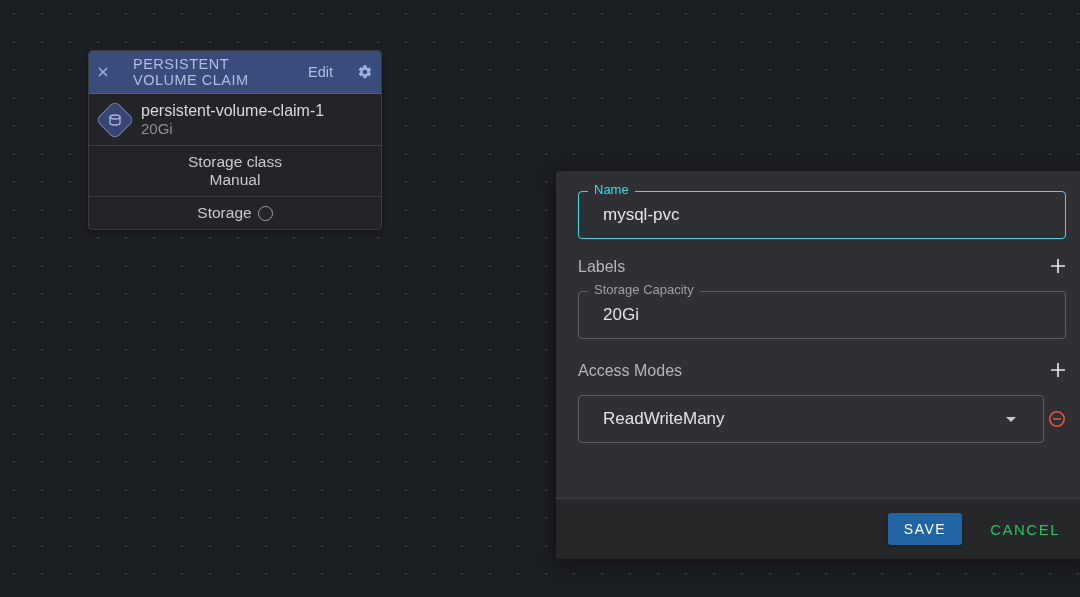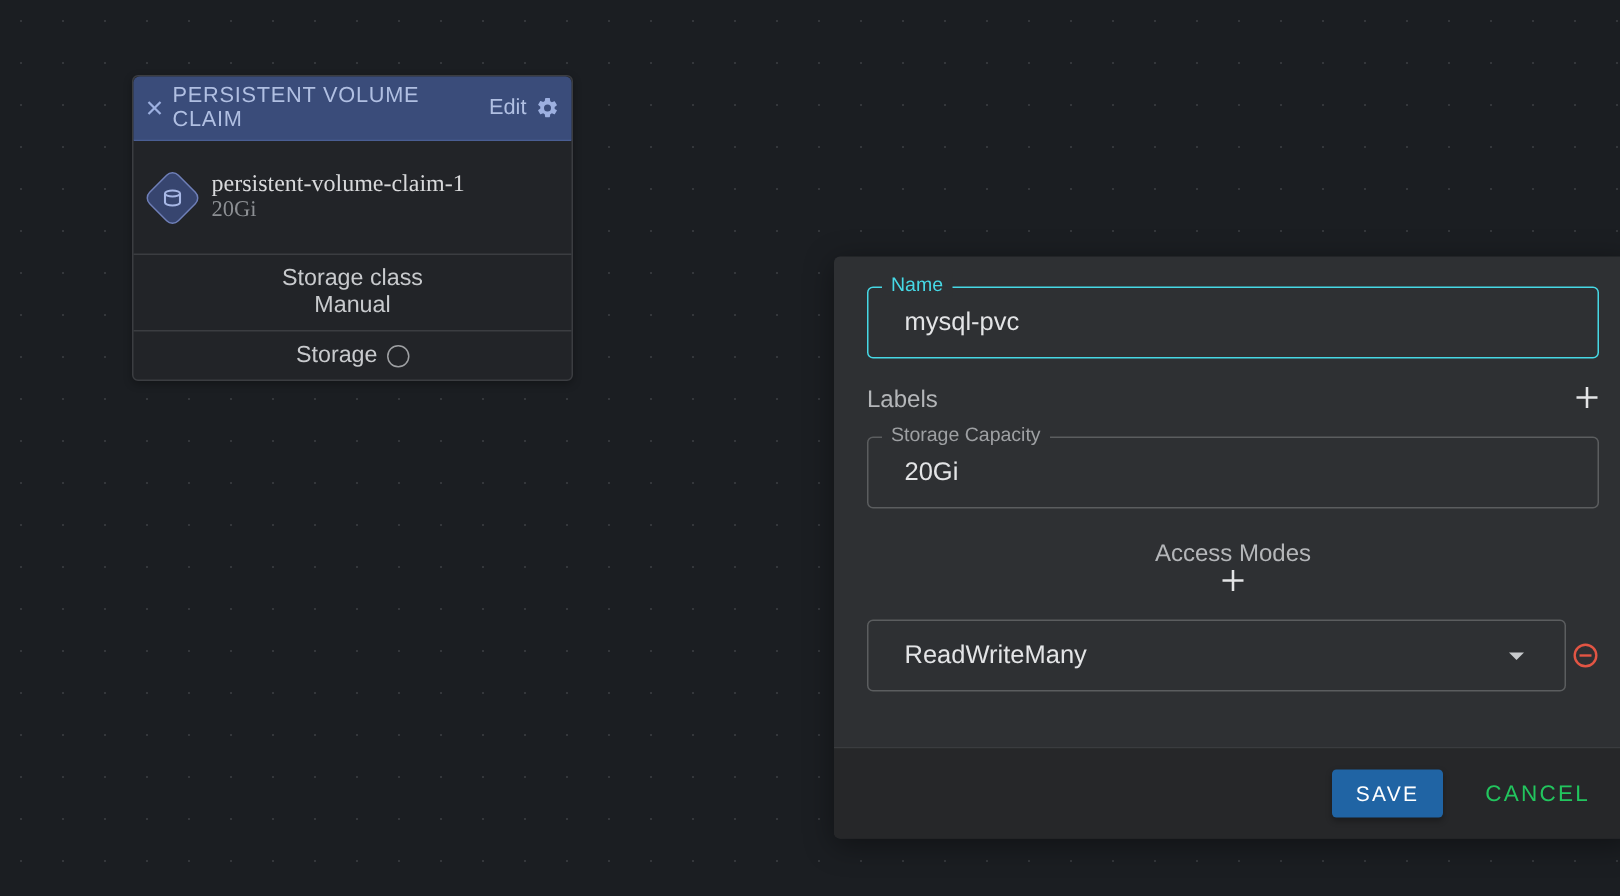--- a/index.html
+++ b/index.html
@@ -34,30 +34,30 @@
     position:absolute; left:88px; top:50px; width:292px;
     background:var(--card-bg);
     border:1px solid var(--card-border);
     border-radius:4px;
     box-shadow:0 2px 6px rgba(0,0,0,.3);
     font-size:15px;
   }
   .pvc-header{
     background:var(--card-header);
     border-bottom:1px solid var(--card-header-border);
-    display:flex; align-items:center; gap:6px;
+    display:flex; align-items:center; gap:24px;
     padding:5px 8px;
     border-radius:4px 4px 0 0;
     color:#b0bfe2;
   }
   .pvc-header .title{letter-spacing:.5px;font-size:14.5px;}
   .pvc-header .edit{font-size:14.5px;}
   .pvc-header .gear{margin-left:auto;display:flex;align-items:center;}
   .pvc-header .close{display:flex;align-items:center;}
-  .pvc-body{display:flex;align-items:center;gap:10px;padding:20px 10px;border-bottom:1px solid var(--card-border);font-family:Liberation Serif, serif;}
+  .pvc-body{display:flex;align-items:center;gap:10px;padding:8px 10px;border-bottom:1px solid var(--card-border);}
   .badge{
     width:26px;height:26px;border-radius:6px;background:#37456f;border:1.5px solid var(--badge-border);
     transform:rotate(45deg);display:flex;align-items:center;justify-content:center;
     flex:0 0 26px; margin:2px;
   }
   .badge svg{transform:rotate(-45deg);}
   .pvc-body .name{color:#d8d9db;font-size:16px;line-height:1.15;}
   .pvc-body .size{color:var(--text-dim);font-size:15px;}
   .pvc-row{
     display:flex;justify-content:space-between;align-items:center;
@@ -181,21 +181,21 @@
             <path d="M8 1 V15 M1 8 H15" stroke="#e3e4e6" stroke-width="1.7"></path>
           </svg>
       </span>
     </div>
 
     <div class="field">
       <span class="field-label">Storage Capacity</span>
       <input type="text" value="20Gi" style="">
     </div>
 
-    <div class="section-row" style="margin-top:22px;flex-direction:column;">
+    <div class="section-row" style="margin-top:22px;">
       <span>Access Modes</span>
       <span class="plus-icon">
         <svg width="16" height="16" viewBox="0 0 16 16">
             <path d="M8 1 V15 M1 8 H15" stroke="#e3e4e6" stroke-width="1.7"></path>
           </svg>
       </span>
     </div>
 
     <div class="select-row">
       <div class="select">

